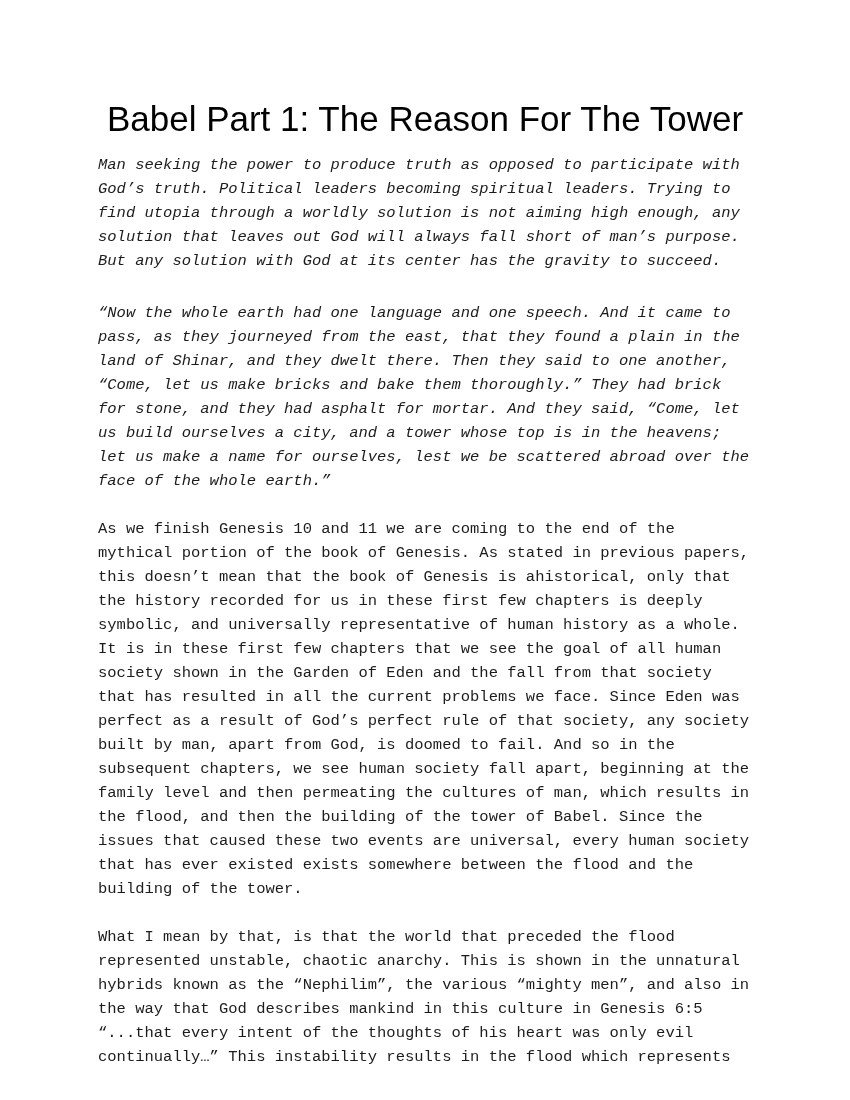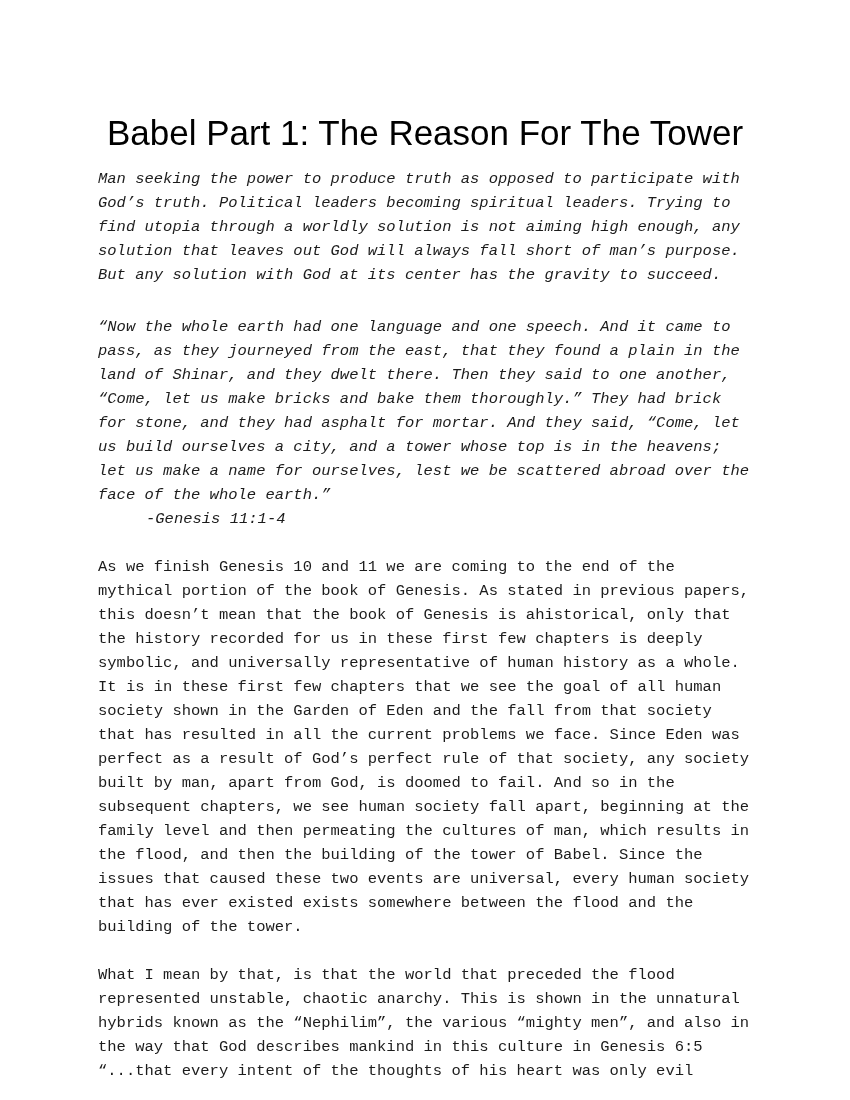--- a/index.html
+++ b/index.html
@@ -1,21 +1,21 @@
 <!DOCTYPE html>
 <html><head>
 <meta charset="utf-8">
 <style>
   * { margin: 0; padding: 0; box-sizing: border-box; }
   html, body { background: #ffffff; }
   .page {
     position: relative;
     width: 850px;
     height: 1070px;
-    margin: 14px auto;
+    margin: 0 auto;
     background: #ffffff;
     padding: 96px 98px 0 98px;
     overflow: hidden;
     font-family: "Liberation Sans", "DejaVu Sans", sans-serif;
     color: #1c1c1c;
   }
   .doc-title {
     font-size: 35px;
     font-weight: 400;
     line-height: 1.34;
@@ -41,18 +41,17 @@
 </head>
 <body>
 
 <div class="page">
   <h1 class="doc-title">Babel Part 1: The Reason For The Tower</h1>
 
   <p class="para italic intro">Man seeking the power to produce truth as opposed to participate with God’s truth. Political leaders becoming spiritual leaders. Trying to find utopia through a worldly solution is not aiming high enough, any solution that leaves out God will always fall short of man’s purpose. But any solution with God at its center has the gravity to succeed.</p>
 
   <p class="para italic quote">“Now the whole earth had one language and one speech. And it came to pass, as they journeyed from the east, that they found a plain in the land of Shinar, and they dwelt there. Then they said to one another, “Come, let us make bricks and bake them thoroughly.” They had brick for stone, and they had asphalt for mortar. And they said, “Come, let us build ourselves a city, and a tower whose top is in the heavens; let us make a name for ourselves, lest we be scattered abroad over the face of the whole earth.”</p>
 
-  <p class="para italic citation">-Genesis 11:1-4</p>
 
   <p class="para body-para">As we finish Genesis 10 and 11 we are coming to the end of the mythical portion of the book of Genesis. As stated in previous papers, this doesn’t mean that the book of Genesis is ahistorical, only that the history recorded for us in these first few chapters is deeply symbolic, and universally representative of human history as a whole. It is in these first few chapters that we see the goal of all human society shown in the Garden of Eden and the fall from that society that has resulted in all the current problems we face. Since Eden was perfect as a result of God’s perfect rule of that society, any society built by man, apart from God, is doomed to fail. And so in the subsequent chapters, we see human society fall apart, beginning at the family level and then permeating the cultures of man, which results in the flood, and then the building of the tower of Babel. Since the issues that caused these two events are universal, every human society that has ever existed exists somewhere between the flood and the building of the tower.</p>
 
   <p class="para body-para">What I mean by that, is that the world that preceded the flood represented unstable, chaotic anarchy. This is shown in the unnatural hybrids known as the “Nephilim”, the various “mighty men”, and also in the way that God describes mankind in this culture in Genesis 6:5 “...that every intent of the thoughts of his heart was only evil continually…” This instability results in the flood which represents the destruction of a “world” through chaos. But then after the flood, man tries to build a tower into the heavens. This</p>
 </div>
 
 </body></html>

